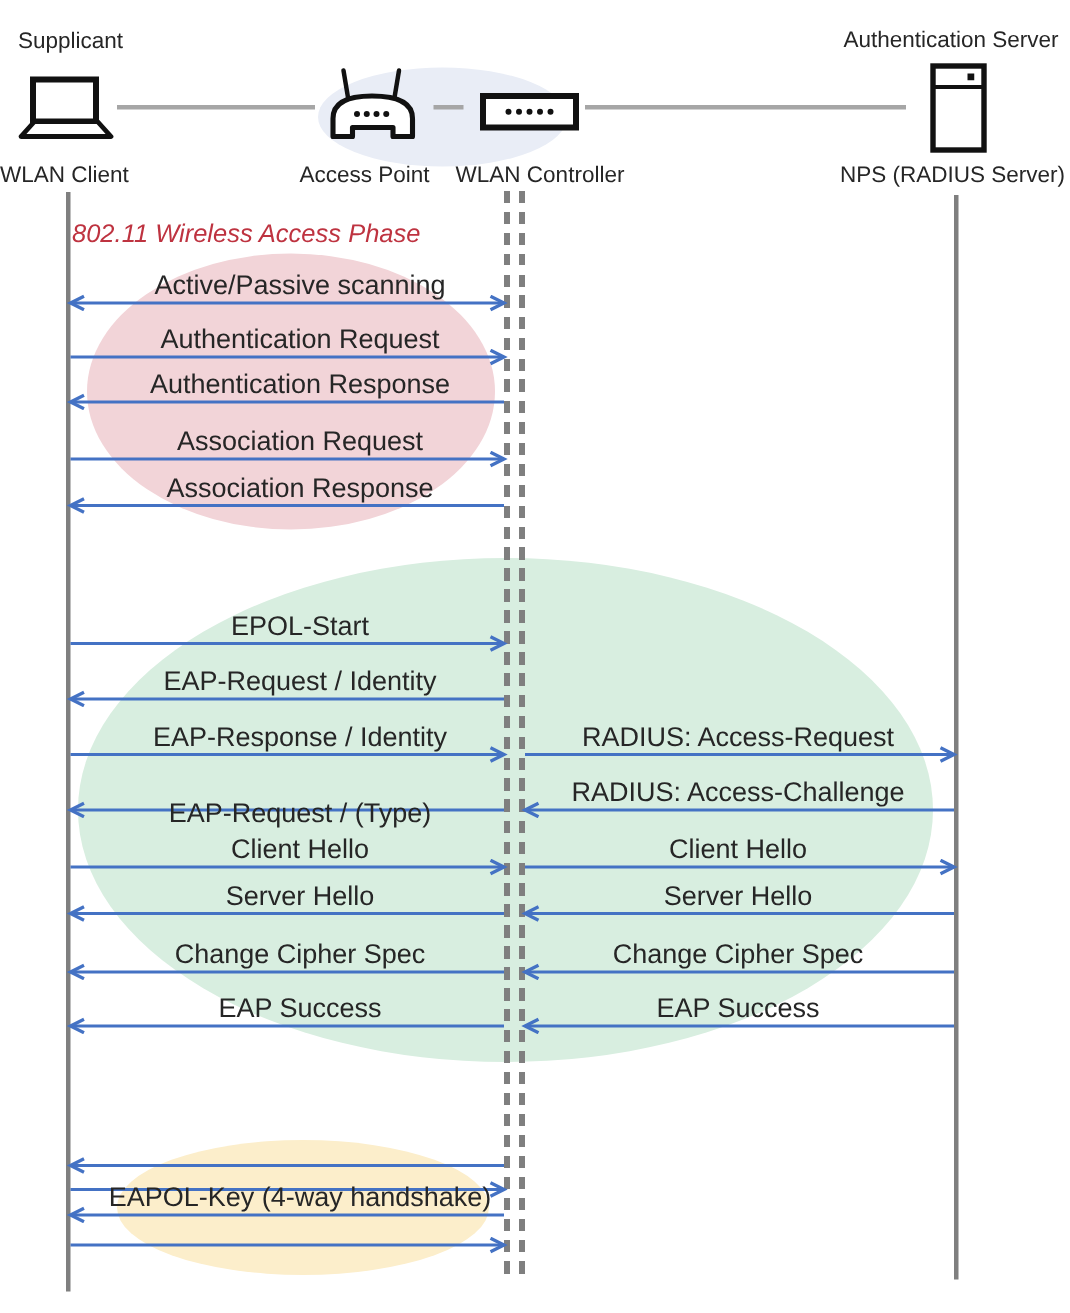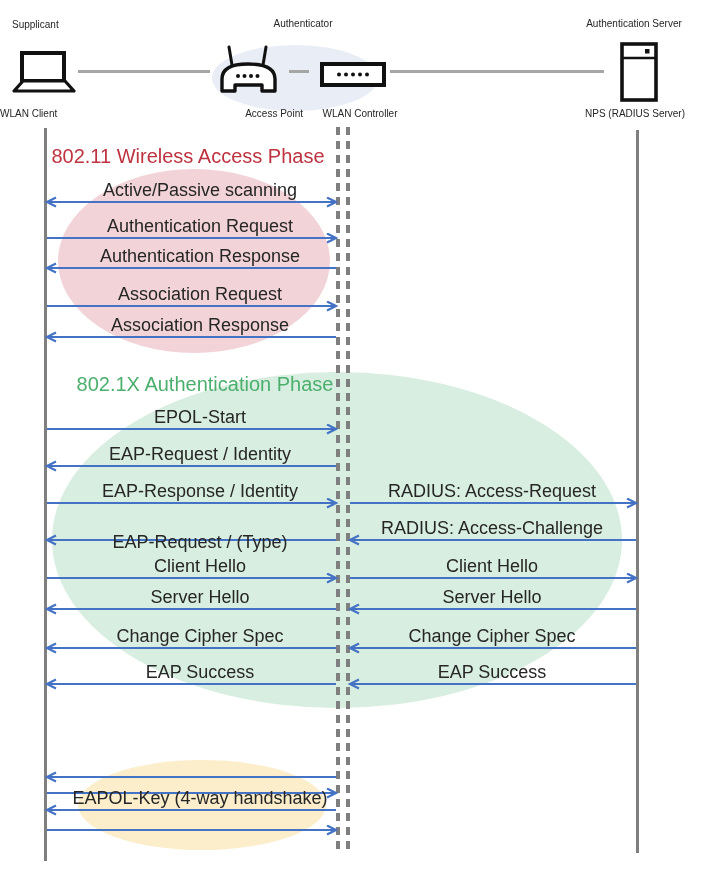--- a/index.html
+++ b/index.html
@@ -1,45 +1,44 @@
 <!DOCTYPE html>
 <html><head>
 <meta charset="utf-8">
 <style>
   html,body{margin:0;padding:0;background:#fff;}
   #canvas{
     position:relative;width:713px;height:875px;background:#fff;overflow:hidden;
     font-family:"Liberation Sans","DejaVu Sans",sans-serif;color:#262626;
   }
   .abs{position:absolute;}
-  .lbl{position:absolute;font-size:10px;color:#262626;white-space:nowrap;}
+  .lbl{position:absolute;font-size:15px;color:#262626;white-space:nowrap;}
   .center{text-align:center;}
   .ellipse{position:absolute;border-radius:50%;}
   .lifeline{position:absolute;width:3px;}
   .dashline{position:absolute;width:4px;}
   .connector{position:absolute;height:3px;}
   .msg-label{
     position:absolute;width:300px;height:16px;line-height:16px;
     text-align:center;font-size:18px;color:#262626;white-space:nowrap;
   }
-  .phase-title{position:absolute;font-size:20px;text-align:center;white-space:nowrap;height:18px;line-height:18px;}
+  .phase-title{position:absolute;font-size:17px;text-align:left;white-space:nowrap;height:18px;line-height:18px;font-style:italic;}
   #arrows-svg{position:absolute;left:0;top:0;pointer-events:none;}
 </style>
 </head>
 <body>
 
 <div id="canvas">
 
   <div class="ellipse" style="left: 212px; top: 45px; width: 166px; height: 66px; background: rgb(233, 237, 246);"></div>
   <div class="ellipse" style="left: 58px; top: 169px; width: 272px; height: 184px; background: rgb(242, 212, 216);"></div>
   <div class="ellipse" style="left: 52px; top: 372px; width: 570px; height: 336px; background: rgb(216, 238, 224);"></div>
   <div class="ellipse" style="left: 78px; top: 760px; width: 248px; height: 90px; background: rgb(252, 238, 203);"></div>
 
   <div class="lbl" style="left:12px;top:19px;">Supplicant</div>
-  <div class="lbl center" style="left:223px;top:18px;width:160px;">Authenticator</div>
   <div class="lbl center" style="left:544px;top:18px;width:180px;">Authentication Server</div>
 
   <div class="connector" style="left: 78px; top: 70px; width: 132px; background: rgb(166, 166, 166);"></div>
   <div class="connector" style="left: 289px; top: 70px; width: 20px; background: rgb(166, 166, 166);"></div>
   <div class="connector" style="left: 390px; top: 70px; width: 214px; background: rgb(166, 166, 166);"></div>
 
   <svg class="abs" style="left:12px;top:50px;" width="64" height="44" viewBox="0 0 64 44">
     <rect x="10" y="3" width="42" height="28" fill="#fff" stroke="#111" stroke-width="4"></rect>
     <path d="M2,41 L11,31 H53 L62,41 Z" fill="#fff" stroke="#111" stroke-width="3.2" stroke-linejoin="round"></path>
   </svg>
@@ -63,31 +62,30 @@
     <circle cx="47" cy="12.5" r="2" fill="#111"></circle>
   </svg>
 
   <svg class="abs" style="left:620px;top:42px;" width="38" height="60" viewBox="0 0 38 60">
     <rect x="2" y="2" width="34" height="56" fill="#fff" stroke="#111" stroke-width="3.6"></rect>
     <line x1="2" y1="16" x2="36" y2="16" stroke="#111" stroke-width="2.6"></line>
     <rect x="25" y="7" width="4.5" height="4.5" fill="#111"></rect>
   </svg>
 
   <div class="lbl" style="left:0;top:108px;">WLAN Client</div>
-  <div class="lbl center" style="left:183px;top:108px;width:120px;text-align:right;">Access Point</div>
+  <div class="lbl center" style="left:183px;top:108px;width:120px;">Access Point</div>
   <div class="lbl center" style="left:295px;top:108px;width:130px;">WLAN Controller</div>
   <div class="lbl center" style="left:555px;top:108px;width:160px;">NPS (RADIUS Server)</div>
 
   <div class="lifeline" style="left: 44px; top: 128px; height: 733px; background: rgb(127, 127, 127);"></div>
   <div class="dashline" style="left: 336px; top: 127px; height: 728px; background: repeating-linear-gradient(rgb(127, 127, 127) 0px, rgb(127, 127, 127) 8px, transparent 8px, transparent 14px);"></div>
   <div class="dashline" style="left: 346px; top: 127px; height: 728px; background: repeating-linear-gradient(rgb(127, 127, 127) 0px, rgb(127, 127, 127) 8px, transparent 8px, transparent 14px);"></div>
   <div class="lifeline" style="left: 636px; top: 130px; height: 723px; background: rgb(127, 127, 127);"></div>
 
   <div class="phase-title" style="left: 48px; top: 147px; width: 280px; color: rgb(190, 51, 64);">802.11 Wireless Access Phase</div>
-  <div class="phase-title" style="left: 65px; top: 375px; width: 280px; color: rgb(76, 175, 110);">802.1X Authentication Phase</div>
 
   <svg id="arrows-svg" width="713" height="875" viewBox="0 0 713 875">
     <defs>
       <marker id="ah" markerWidth="14" markerHeight="14" refX="10" refY="5.5" orient="auto-start-reverse" markerUnits="userSpaceOnUse">
         <path id="ah-path" d="M1,1 L10,5.5 L1,10" fill="none" stroke="#4472C4" stroke-width="2.2"></path>
       </marker>
     </defs>
     <g id="arrow-group">
         <line x1="47" y1="202" x2="336" y2="202" stroke="#4472C4" stroke-width="2" marker-end="url(#ah)" marker-start="url(#ah)"></line>
         <line x1="47" y1="238" x2="336" y2="238" stroke="#4472C4" stroke-width="2" marker-end="url(#ah)"></line>

